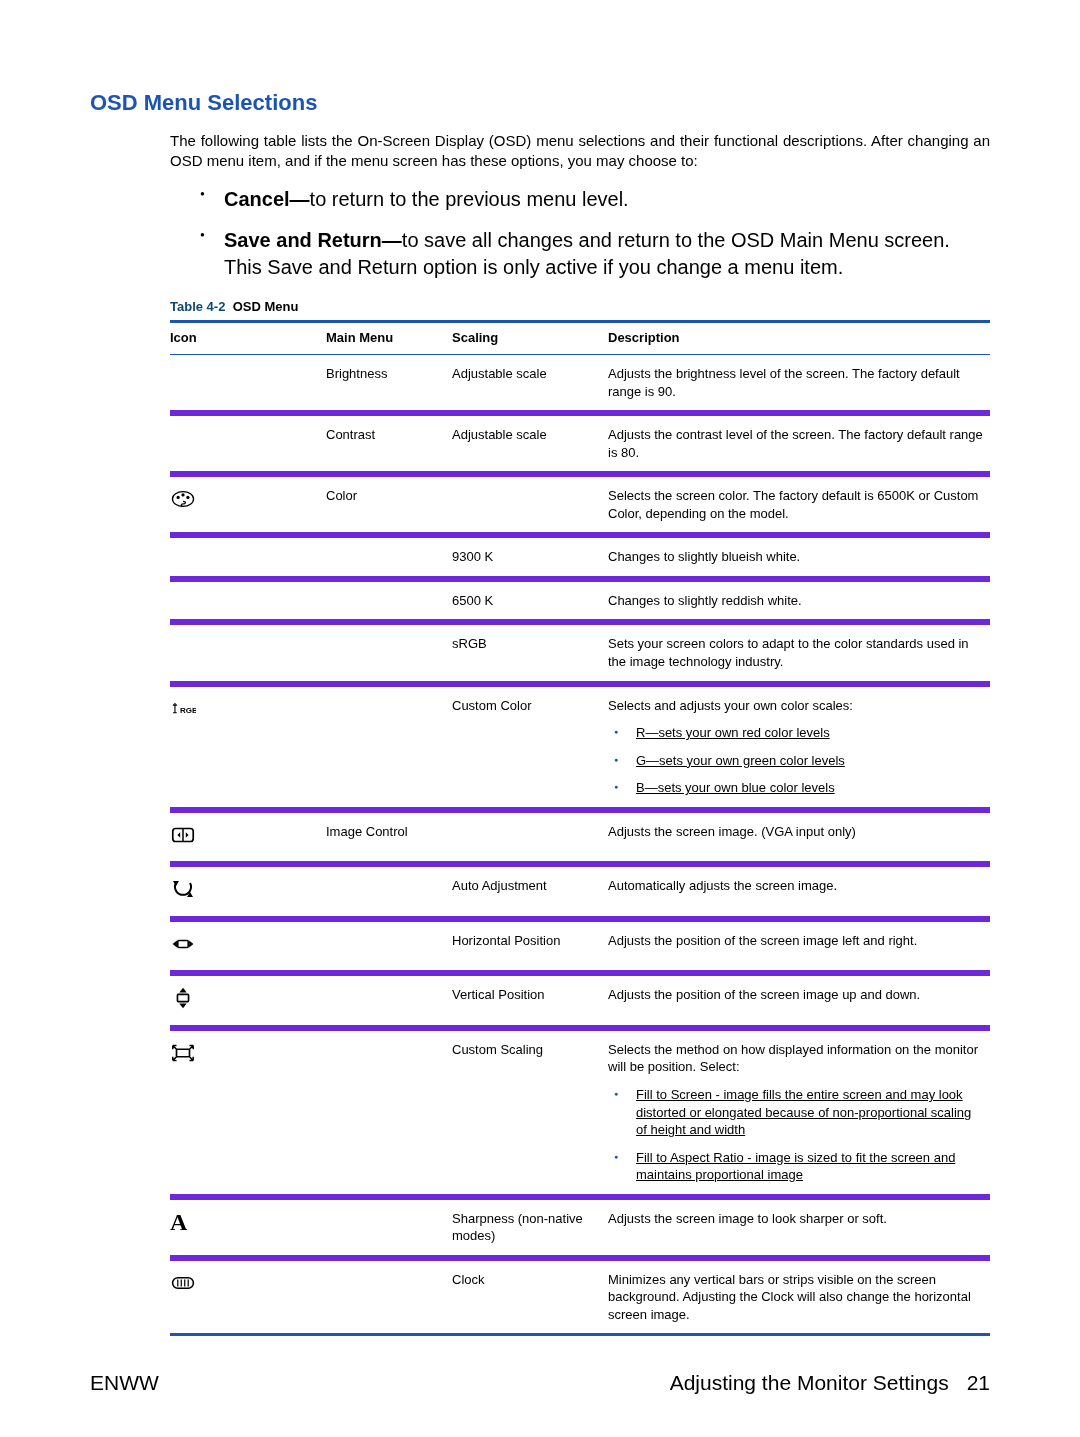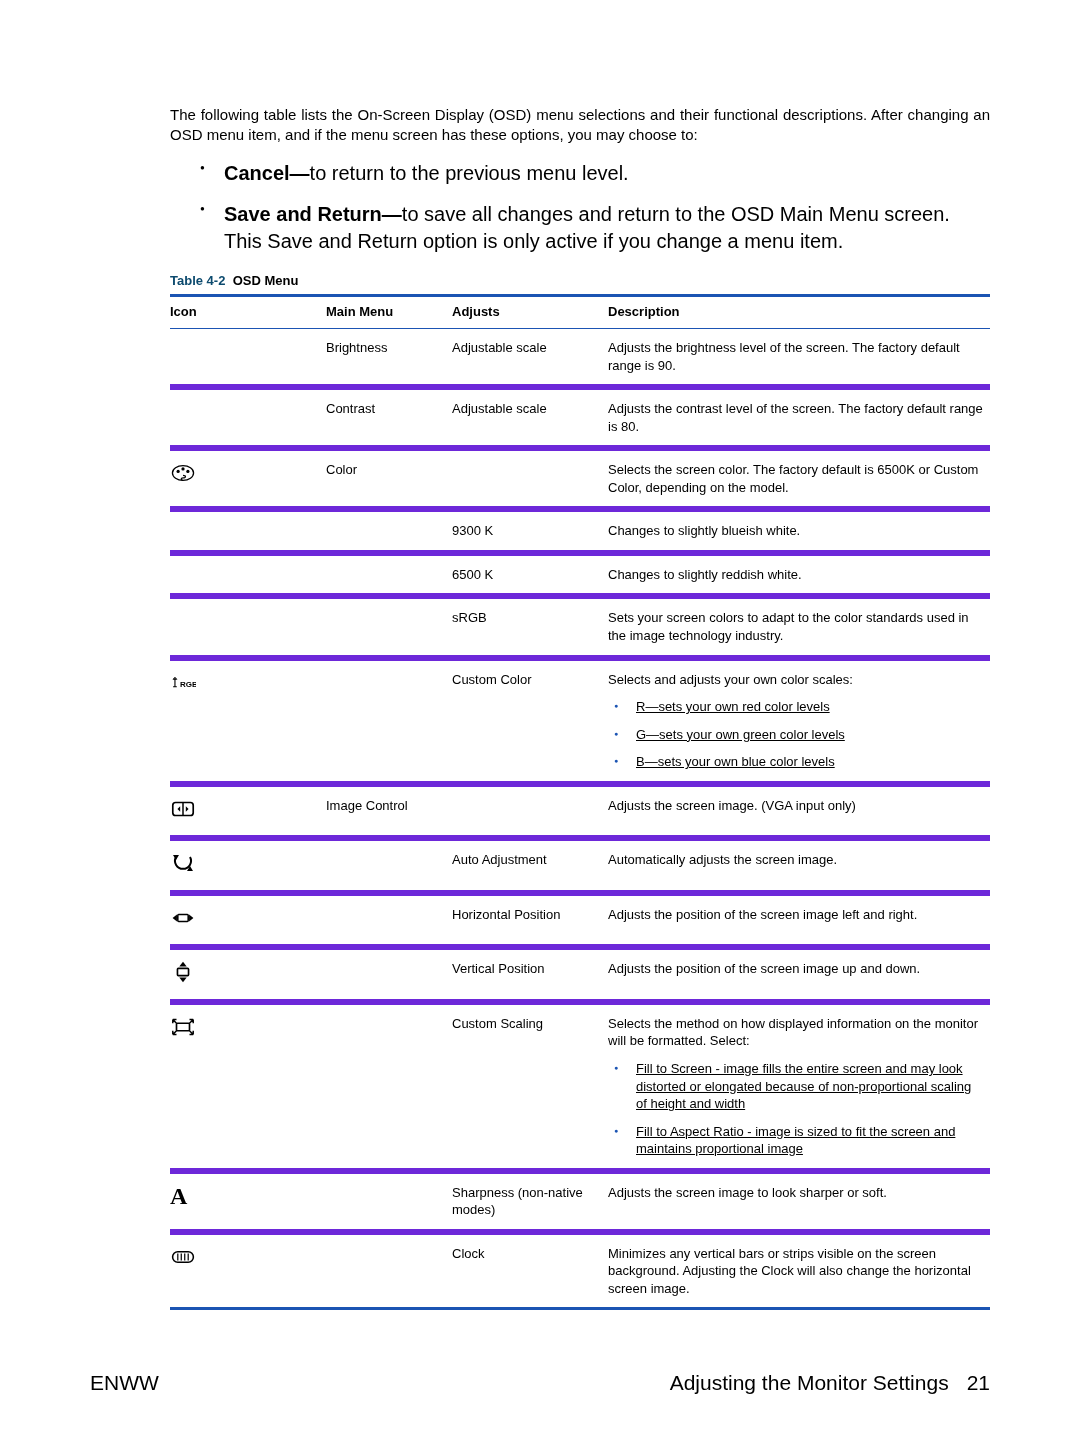--- a/index.html
+++ b/index.html
@@ -119,20 +119,21 @@
     justify-content: space-between;
   }
   .footer .right { display: flex; gap: 18px; }
   .bold { font-weight: bold; }
 </style>
 </head>
 <body>
 
 <div class="page">
 
+  <h2 class="section-title">OSD Menu Selections</h2>
 
   <p class="intro">The following table lists the On-Screen Display (OSD) menu selections and their functional descriptions. After changing an OSD menu item, and if the menu screen has these options, you may choose to:</p>
 
   <ul class="opts">
     <li>
       <span class="bold">Cancel—</span><span>to return to the previous menu level.</span>
     </li>
     <li>
       <span class="bold">Save and Return—</span><span>to save all changes and return to the OSD Main Menu screen. This Save and Return option is only active if you change a menu item.</span>
     </li>
@@ -141,21 +142,21 @@
   <div class="table-caption">
     <span class="cap-lead">Table 4-2</span>
     &nbsp;<span>OSD Menu</span>
   </div>
 
   <table class="osd">
     <thead>
       <tr>
         <th class="col-icon">Icon</th>
         <th class="col-main">Main Menu</th>
-        <th class="col-sub">Adjusts</th>
+        <th class="col-sub">Scaling</th>
         <th class="col-desc">Description</th>
       </tr>
     </thead>
     <tbody>
 
       <tr>
         <td></td>
         <td>Brightness</td>
         <td>Adjustable scale</td>
         <td>Adjusts the brightness level of the screen. The factory default range is 90.</td>
@@ -297,21 +298,21 @@
                 <path d="M3 4 L7 8 M3 4 h4 M3 4 v4" stroke="#000" stroke-width="1.6" fill="none"></path>
                 <path d="M25 4 L21 8 M25 4 h-4 M25 4 v4" stroke="#000" stroke-width="1.6" fill="none"></path>
                 <path d="M3 20 L7 16 M3 20 h4 M3 20 v-4" stroke="#000" stroke-width="1.6" fill="none"></path>
                 <path d="M25 20 L21 16 M25 20 h-4 M25 20 v-4" stroke="#000" stroke-width="1.6" fill="none"></path>
               </svg>
           </span>
         </td>
         <td></td>
         <td>Custom Scaling</td>
         <td>
-          <span>Selects the method on how displayed information on the monitor will be formatted. Select:</span>
+          <span>Selects the method on how displayed information on the monitor will be position. Select:</span>
           <ul class="inner">
             <li>Fill to Screen - image fills the entire screen and may look distorted or elongated because of non-proportional scaling of height and width</li>
             <li>Fill to Aspect Ratio - image is sized to fit the screen and maintains proportional image</li>
           </ul>
         </td>
       </tr>
 
       <tr>
         <td>
           <span class="icon" style="font-family:'Times New Roman',serif;font-size:24px;font-weight:bold;">A</span>

